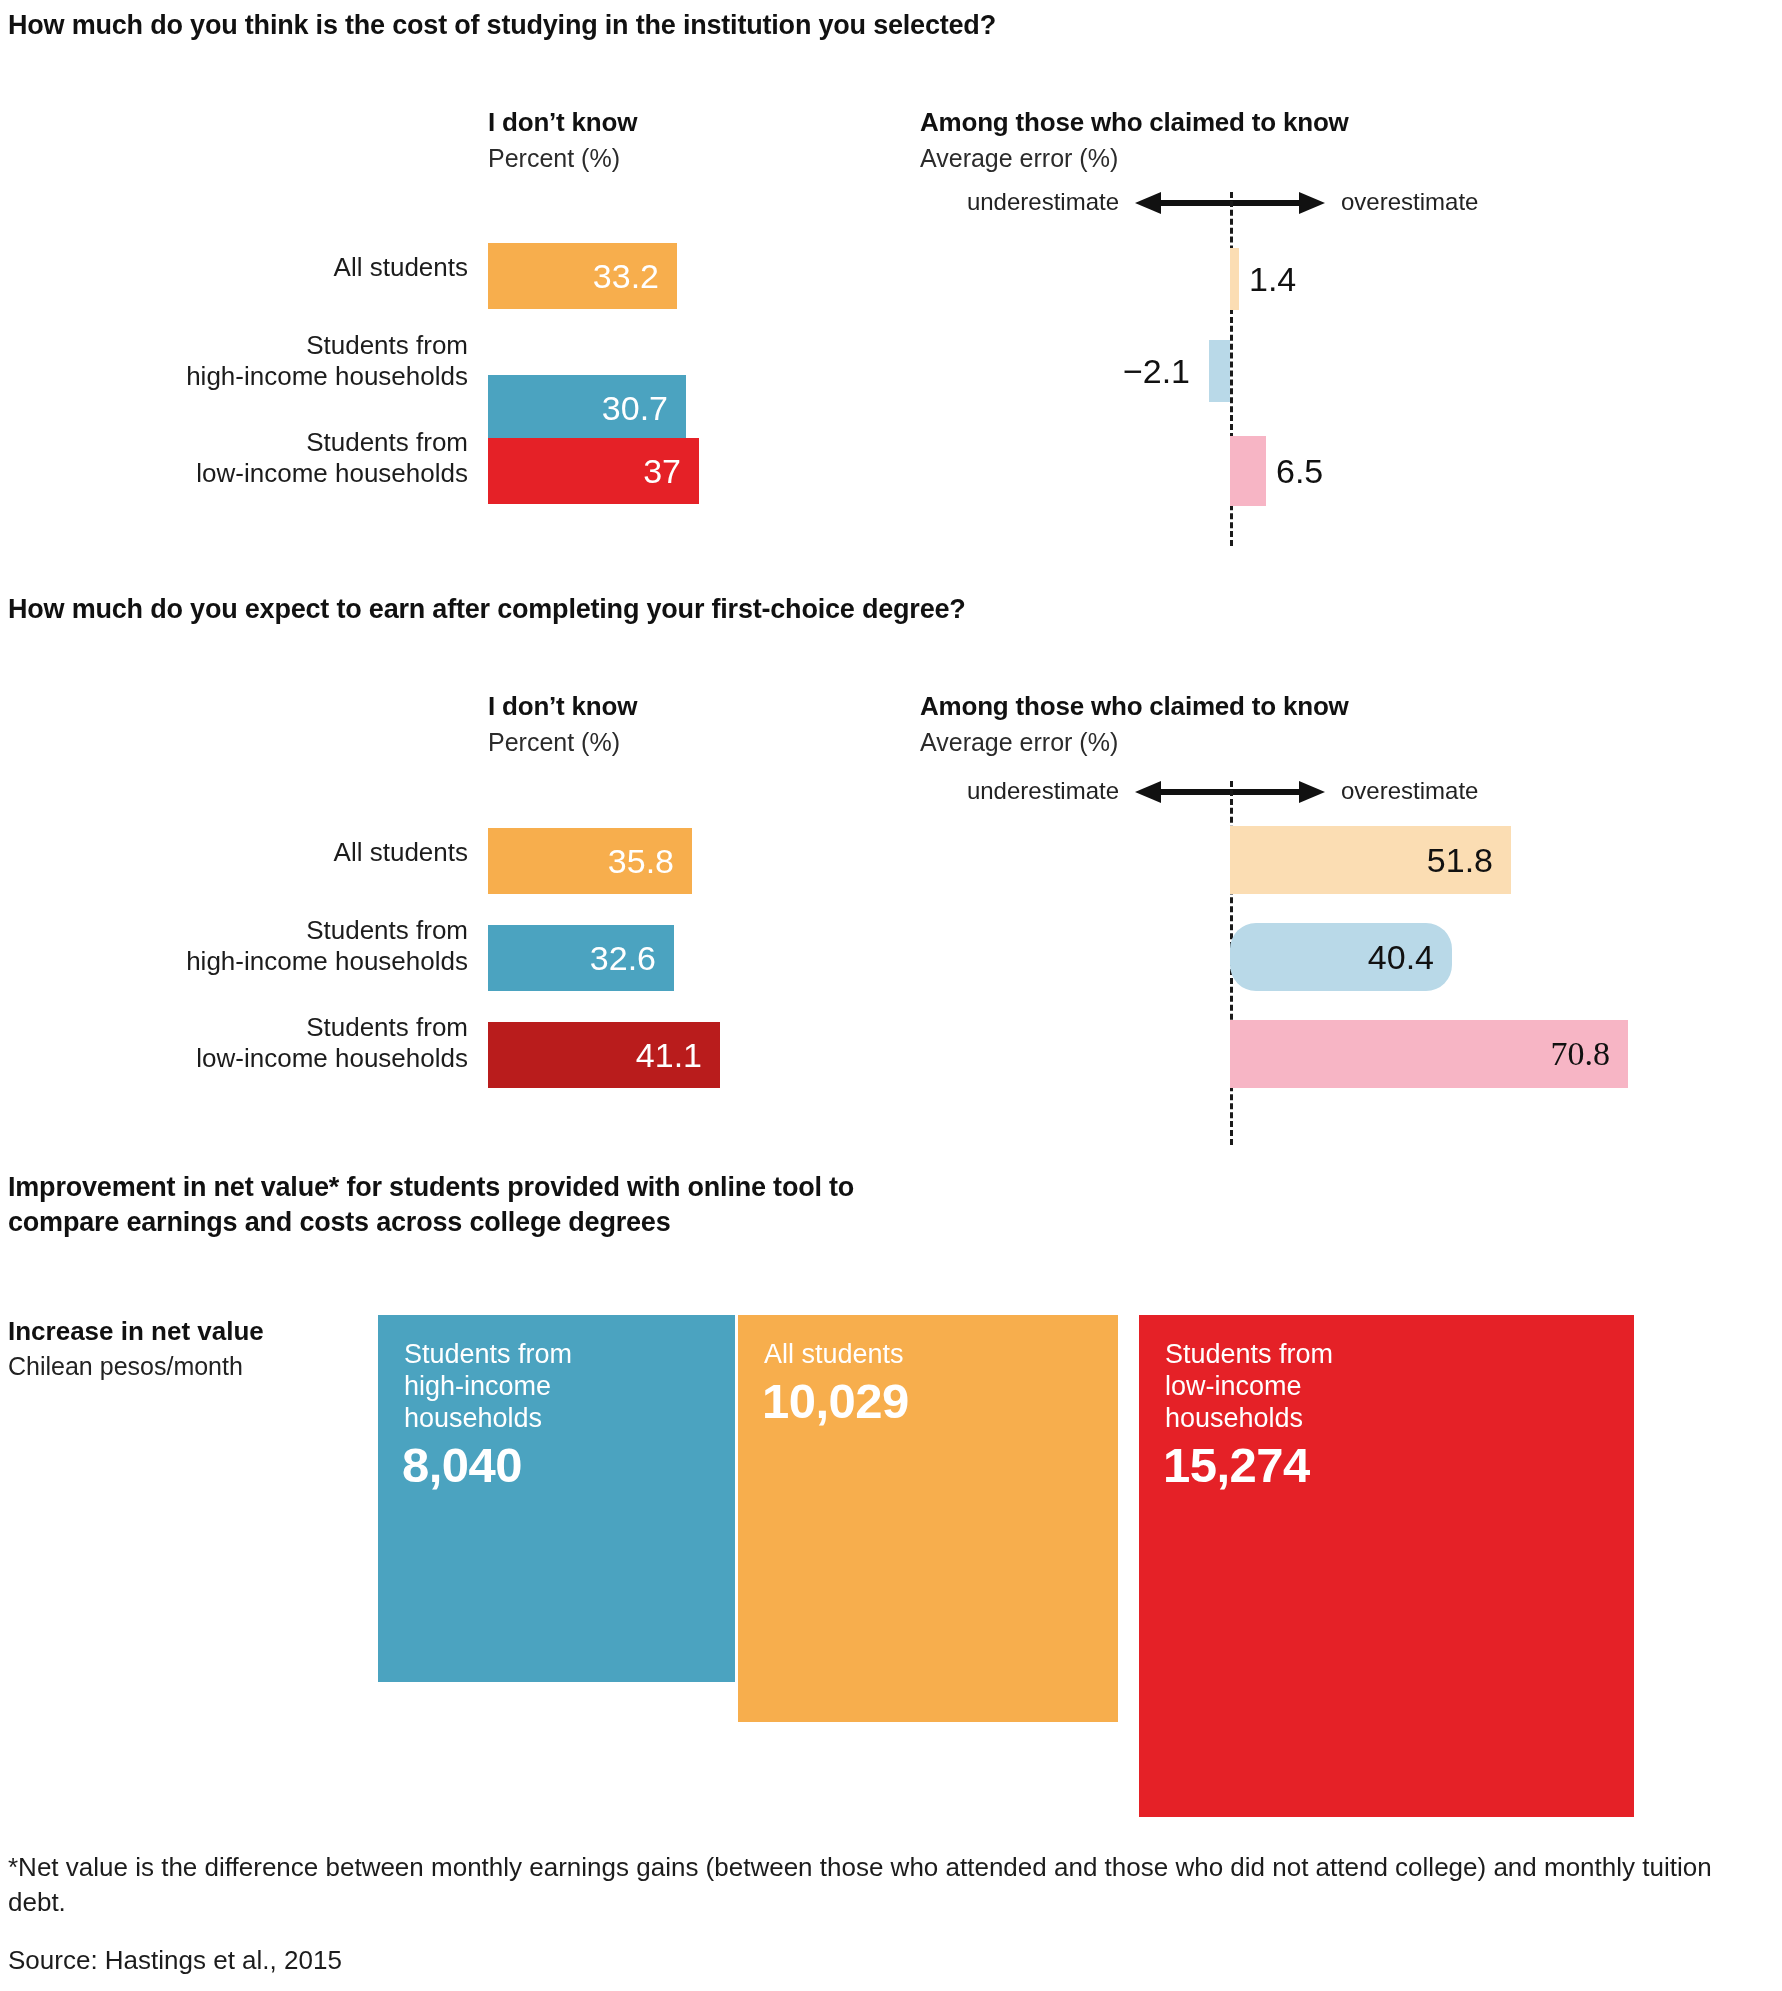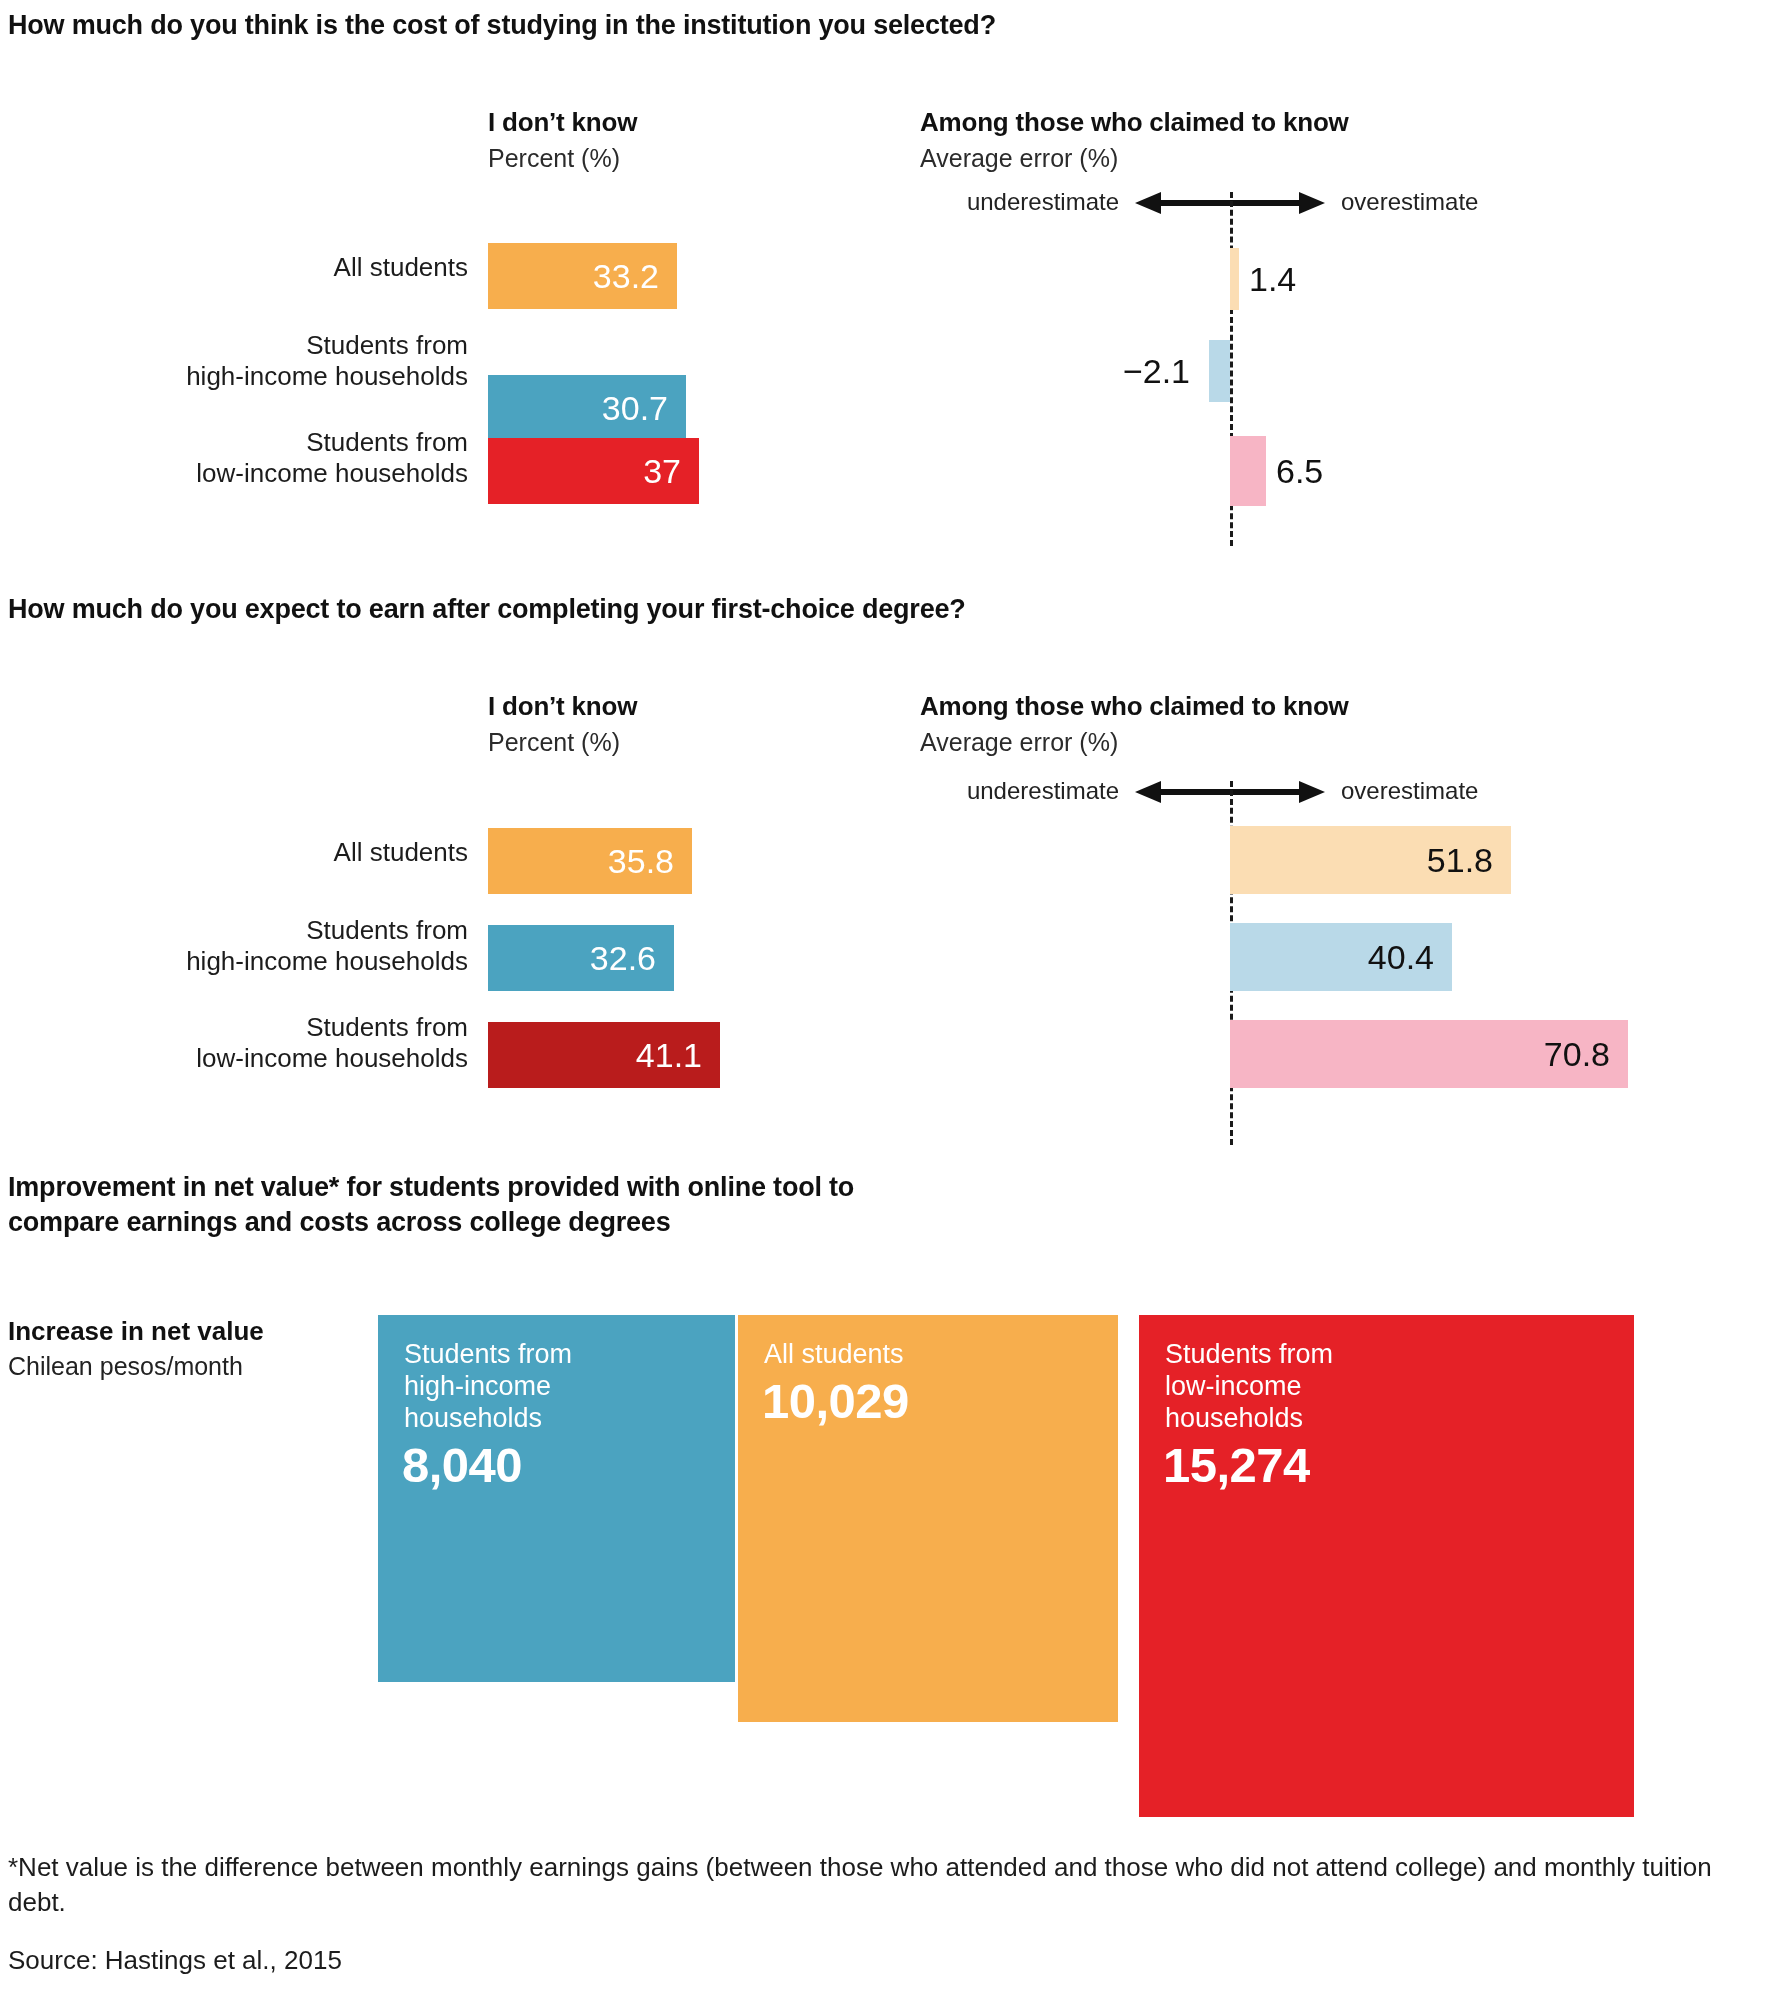--- a/index.html
+++ b/index.html
@@ -233,30 +233,30 @@
   </div>
   <div class="ebar" style="left:1230px; top:826px; width:281px; height:68px; background:#FBDDB3;">
     <span class="eval inside">51.8</span>
   </div>
 
   <div class="row-label" style="left:60px; top:915px; width:408px;">Students from
 high-income households</div>
   <div class="pbar" style="left:488px; top:925px; width:186px; height:66px; background:#4BA3C0;">
     <span>32.6</span>
   </div>
-  <div class="ebar" style="left:1230px; top:923px; width:222px; height:68px; background:#B9D9E8;">
+  <div class="ebar" style="left:1230px; top:923px; width:222px; height:68px; background:#B9D9E8;border-radius:26px;">
     <span class="eval inside">40.4</span>
   </div>
 
   <div class="row-label" style="left:60px; top:1012px; width:408px;">Students from
 low-income households</div>
   <div class="pbar" style="left:488px; top:1022px; width:232px; height:66px; background:#b91c1c;">
     <span>41.1</span>
   </div>
-  <div class="ebar" style="left:1230px; top:1020px; width:398px; height:68px; background:#F7B5C5;">
+  <div class="ebar" style="left:1230px; top:1020px; width:398px; height:68px; background:#F7B5C5;font-family:Liberation Serif, serif;">
     <span class="eval inside">70.8</span>
   </div>
 
   <div class="q-title" style="left:8px; top:1170px; width:1100px; white-space:pre-line;">Improvement in net value* for students provided with online tool to
 compare earnings and costs across college degrees</div>
 
   <div class="nv-legend" style="left:8px; top:1316px;">
     <span class="nv-bold">Increase in net value</span>
     <span class="nv-sub">Chilean pesos/month</span>
   </div>

